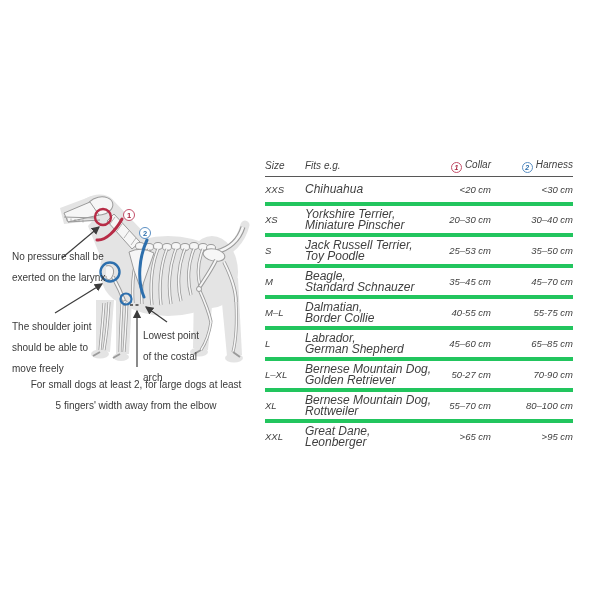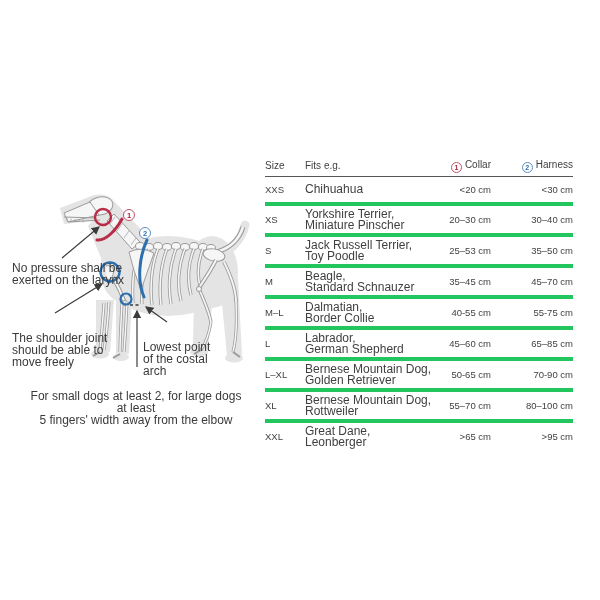--- a/index.html
+++ b/index.html
@@ -1,36 +1,36 @@
 <!DOCTYPE html>
 <html><head>
 <meta charset="utf-8">
 <style>
   html,body{margin:0;padding:0;background:#fff;}
   #page{position:relative;width:600px;height:600px;background:#ffffff;overflow:hidden;
         font-family:"Liberation Sans", sans-serif;color:#3c3c3c;}
 
   
-  .note{position:absolute;font-size:12px;line-height:12px;white-space:pre-line;color:#3a3a3a;margin-top:16px;}
+  .note{position:absolute;font-size:10px;line-height:21px;white-space:pre-line;color:#3a3a3a;}
   .note-larynx{left:12px;top:246px;width:150px;}
   .note-shoulder{left:12px;top:316px;width:120px;}
   .note-costal{left:143px;top:325px;width:80px;}
   .caption{left:24px;top:374px;width:224px;text-align:center;}
 
   .badge{position:absolute;width:12px;height:12px;border-radius:50%;box-sizing:border-box;
          display:flex;align-items:center;justify-content:center;background:#fff;
          font-size:7.5px;font-weight:bold;}
   .badge-red{border:1.3px solid #c4506a;color:#a82740;}
   .badge-blue{border:1.3px solid #5b8fc3;color:#2d6fad;}
   .badge-1{left:123px;top:209px;}
   .badge-2{left:139px;top:227px;}
 
   
   .size-table{position:absolute;left:265px;top:155px;width:308px;border-collapse:collapse;
-              table-layout:fixed;font-size:9.5px;color:#3f3f3f;}
+              table-layout:fixed;font-size:9.5px;color:#3f3f3f;font-style:italic;}
   .size-table col.c-size{width:40px;}
   .size-table col.c-fits{width:130px;}
   .size-table col.c-collar{width:56px;}
   .size-table col.c-harness{width:82px;}
   .size-table th{font-weight:normal;font-size:10px;height:21px;vertical-align:middle;
                  border-bottom:1.5px solid #575757;padding:0;}
   .size-table td{height:27px;vertical-align:middle;border-bottom:4px solid #22c55e;padding:0;}
   .size-table tr.first td{height:25px;}
   .size-table tr:last-child td{border-bottom:none;}
   .th-size,.td-size{text-align:left;padding-left:2px;}
@@ -246,21 +246,21 @@
         <td class="td-size">L</td>
         <td class="td-fits">Labrador,
 German Shepherd</td>
         <td class="td-num">45–60 cm</td>
         <td class="td-num">65–85 cm</td>
       </tr>
       <tr>
         <td class="td-size">L–XL</td>
         <td class="td-fits">Bernese Mountain Dog,
 Golden Retriever</td>
-        <td class="td-num">50-65 cm</td>
+        <td class="td-num">50-27 cm</td>
         <td class="td-num">70-90 cm</td>
       </tr>
       <tr>
         <td class="td-size">XL</td>
         <td class="td-fits">Bernese Mountain Dog,
 Rottweiler</td>
         <td class="td-num">55–70 cm</td>
         <td class="td-num">80–100 cm</td>
       </tr>
       <tr>

